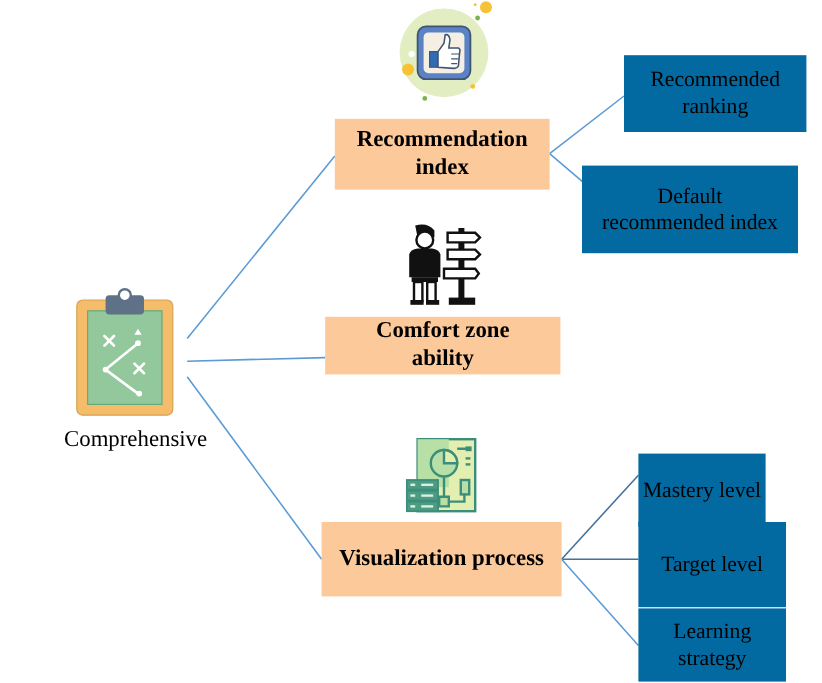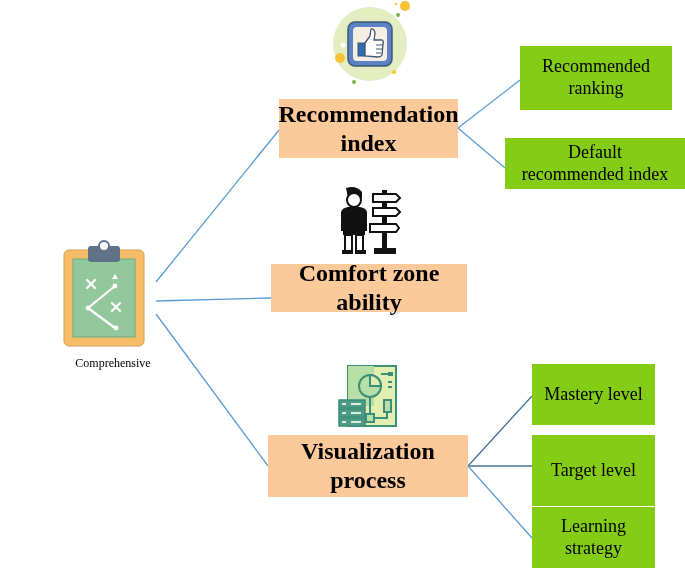--- a/index.html
+++ b/index.html
@@ -1,24 +1,24 @@
 <!DOCTYPE html>
 <html><head>
 <meta charset="utf-8">
 <style>
   html, body { margin: 0; padding: 0; background: #ffffff; }
   body { width: 685px; height: 569px; position: relative; overflow: hidden;
          font-family: "Liberation Serif", serif; }
   svg.lines { position: absolute; left: 0; top: 0; width: 685px; height: 569px; }
   .box { position: absolute; display: flex; align-items: center; justify-content: center;
          text-align: center; box-sizing: border-box; color: #000; line-height: 1.2; }
-  .mid { background: #fbc99a; font-weight: bold; font-size: 24px; }
-  .leaf { background: #84cc16; font-size: 18px; }
+  .mid { background: #fbc99a; font-weight: bold; font-size: 19px; }
+  .leaf { background: #0369a1; font-size: 18px; }
   .root-label { position: absolute; left: 8px; top: 356px; width: 210px; text-align: center;
-                font-size: 12px; line-height: 1.2; color: #000; }
+                font-size: 19px; line-height: 1.2; color: #000; }
   .icon { position: absolute; }
 </style>
 </head>
 <body>
 
 <svg class="lines" viewBox="0 0 685 569">
   <g stroke="#5b9bd5" stroke-width="1.3" fill="none">
     <line x1="156" y1="282" x2="279" y2="130"></line>
     <line x1="156" y1="301" x2="271" y2="298"></line>
     <line x1="156" y1="314" x2="268" y2="466"></line>
@@ -133,27 +133,27 @@
 <div class="box mid" style="left:268px;top:435px;width:200px;height:62px">
   <div>Visualization process</div>
 </div>
 
 <div class="box leaf" style="left:520px;top:46px;width:152px;height:64px">
   <div>
     <div>Recommended</div>
     <div>ranking</div>
   </div>
 </div>
-<div class="box leaf" style="left:505px;top:138px;width:180px;height:51px">
+<div class="box leaf" style="left:485px;top:138px;width:180px;height:73px">
   <div>
     <div>Default</div>
     <div>recommended index</div>
   </div>
 </div>
-<div class="box leaf" style="left:532px;top:364px;width:123px;height:61px">
+<div class="box leaf" style="left:532px;top:378px;width:106px;height:61px">
   <div>Mastery level</div>
 </div>
 <div class="box leaf" style="left:532px;top:435px;width:123px;height:71px">
   <div>Target level</div>
 </div>
 <div class="box leaf" style="left:532px;top:507px;width:123px;height:61px">
   <div>
     <div>Learning</div>
     <div>strategy</div>
   </div>

